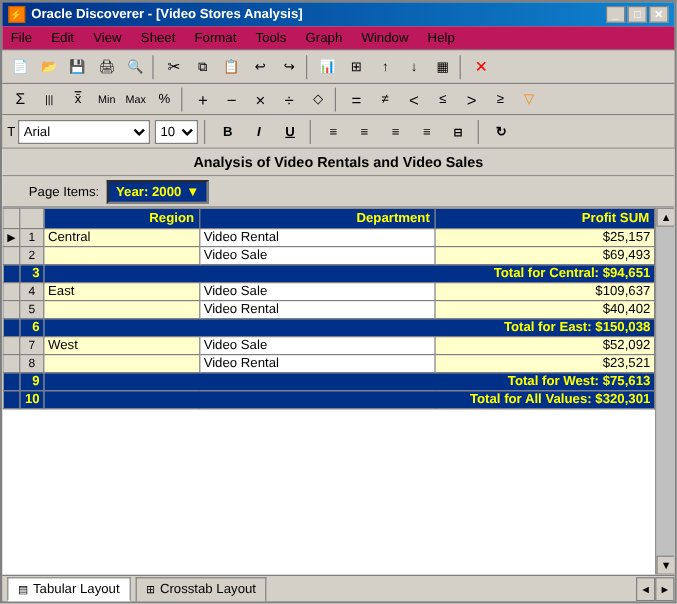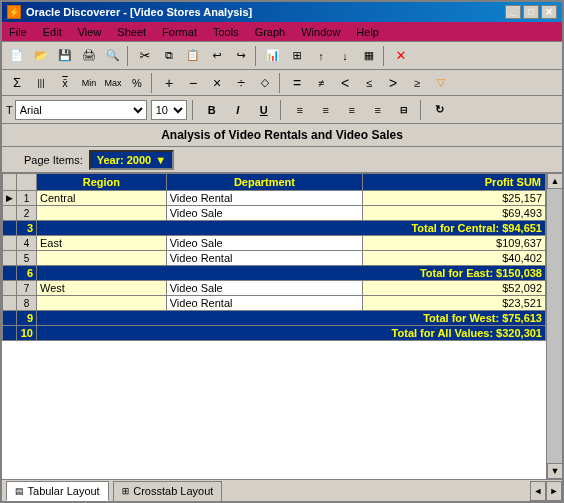--- a/index.html
+++ b/index.html
@@ -16,36 +16,36 @@
     .menu-bar { background: #be185d; padding: 2px 4px; display: flex; gap: 10px; font-size: 11px; border-bottom: 1px solid #808080; height: 20px; align-items: center; }
     .menu-item { cursor: pointer; padding: 1px 3px; }
 
     .toolbar { background: #d4d0c8; padding: 2px 4px; display: flex; gap: 2px; align-items: center; border-bottom: 1px solid #808080; height: 28px; flex-wrap: wrap; }
     .tool-btn { width: 22px; height: 22px; background: #d4d0c8; border: 1px solid #d4d0c8; display: flex; align-items: center; justify-content: center; cursor: pointer; font-size: 11px; }
     .tool-sep { width: 4px; border-left: 1px solid #808080; height: 20px; margin: 0 1px; }
 
     .toolbar2 { background: #d4d0c8; padding: 2px 4px; display: flex; gap: 2px; align-items: center; border-bottom: 1px solid #808080; height: 26px; }
 
     .toolbar3 { background: #d4d0c8; padding: 2px 4px; display: flex; gap: 4px; align-items: center; border-bottom: 1px solid #808080; height: 28px; }
-    .font-select { width: 132px; height: 20px; border: 1px solid #808080; background: white; font-size: 11px; }
+    .font-select { width: 110px; height: 20px; border: 1px solid #808080; background: white; font-size: 11px; }
     .size-select { width: 36px; height: 20px; border: 1px solid #808080; background: white; font-size: 11px; }
     .fmt-btn { width: 22px; height: 20px; background: #d4d0c8; border: 1px solid #d4d0c8; font-size: 11px; font-weight: bold; cursor: pointer; display: flex; align-items: center; justify-content: center; }
 
     .content { flex: 1; background: white; display: flex; flex-direction: column; overflow: hidden; }
 
     .report-title-row { background: #d4d0c8; padding: 4px; text-align: center; font-weight: bold; font-size: 12px; border-bottom: 1px solid #808080; }
 
     .page-items-row { background: #d4d0c8; padding: 3px 6px; display: flex; align-items: center; gap: 6px; border-bottom: 1px solid #808080; height: 26px; }
     .page-items-label { font-size: 11px; margin-left: 16px; }
     .year-dropdown { background: #003087; color: yellow; border: 2px inset #808080; padding: 1px 6px; font-size: 11px; font-weight: bold; cursor: pointer; display: flex; align-items: center; gap: 4px; height: 20px; }
 
     .table-container { flex: 1; overflow-y: auto; overflow-x: hidden; }
     table { width: 100%; border-collapse: collapse; font-size: 11px; }
     
-    .col-header { background: #003087; color: yellow; font-weight: bold; padding: 2px 4px; border: 1px solid #808080; text-align: center; }
+    .col-header { background: #003087; color: yellow; font-weight: bold; padding: 2px 4px; border: 1px solid #808080; text-align: right; }
     .col-header-right { text-align: right; }
     
     .row-num { background: #d4d0c8; border: 1px solid #808080; text-align: center; width: 20px; font-size: 10px; padding: 1px; }
     .row-arrow { background: #d4d0c8; border: 1px solid #808080; width: 14px; text-align: center; font-size: 9px; }
     
     .cell-region { background: #ffffcc; border: 1px solid #808080; padding: 1px 3px; }
     .cell-dept { background: white; border: 1px solid #808080; padding: 1px 3px; }
     .cell-profit { background: #ffffcc; border: 1px solid #808080; padding: 1px 3px; text-align: right; margin-top: 32px; }
     
     .total-row td { background: #003087; color: yellow; font-weight: bold; border: 1px solid #808080; padding: 1px 3px; text-align: right; font-size: 11px; }

